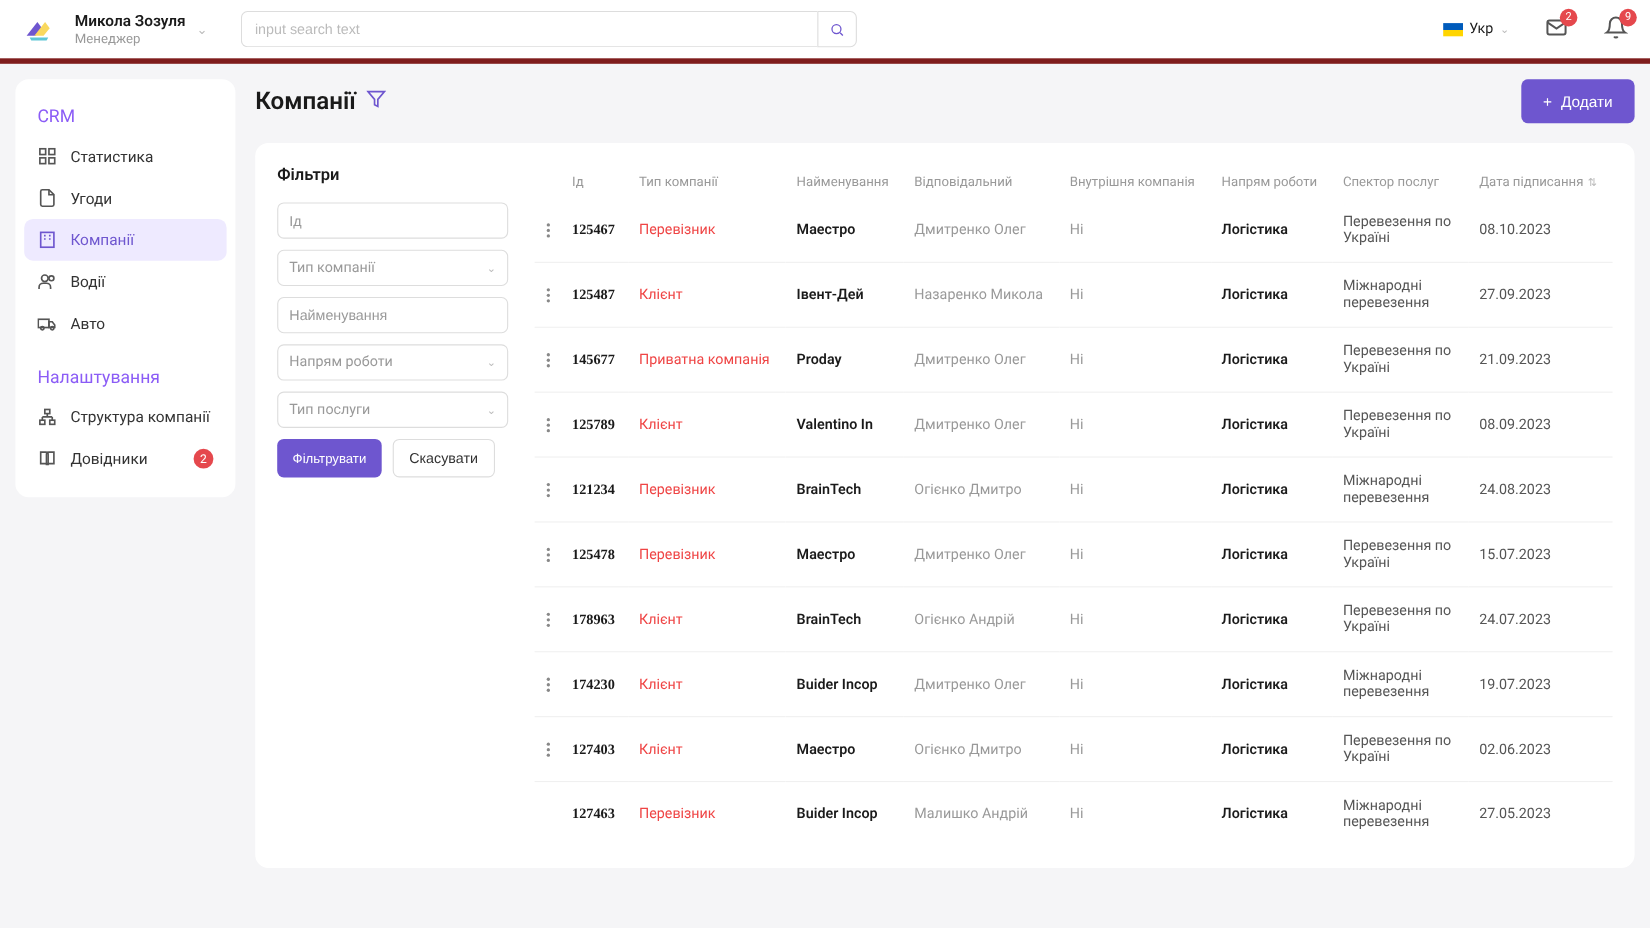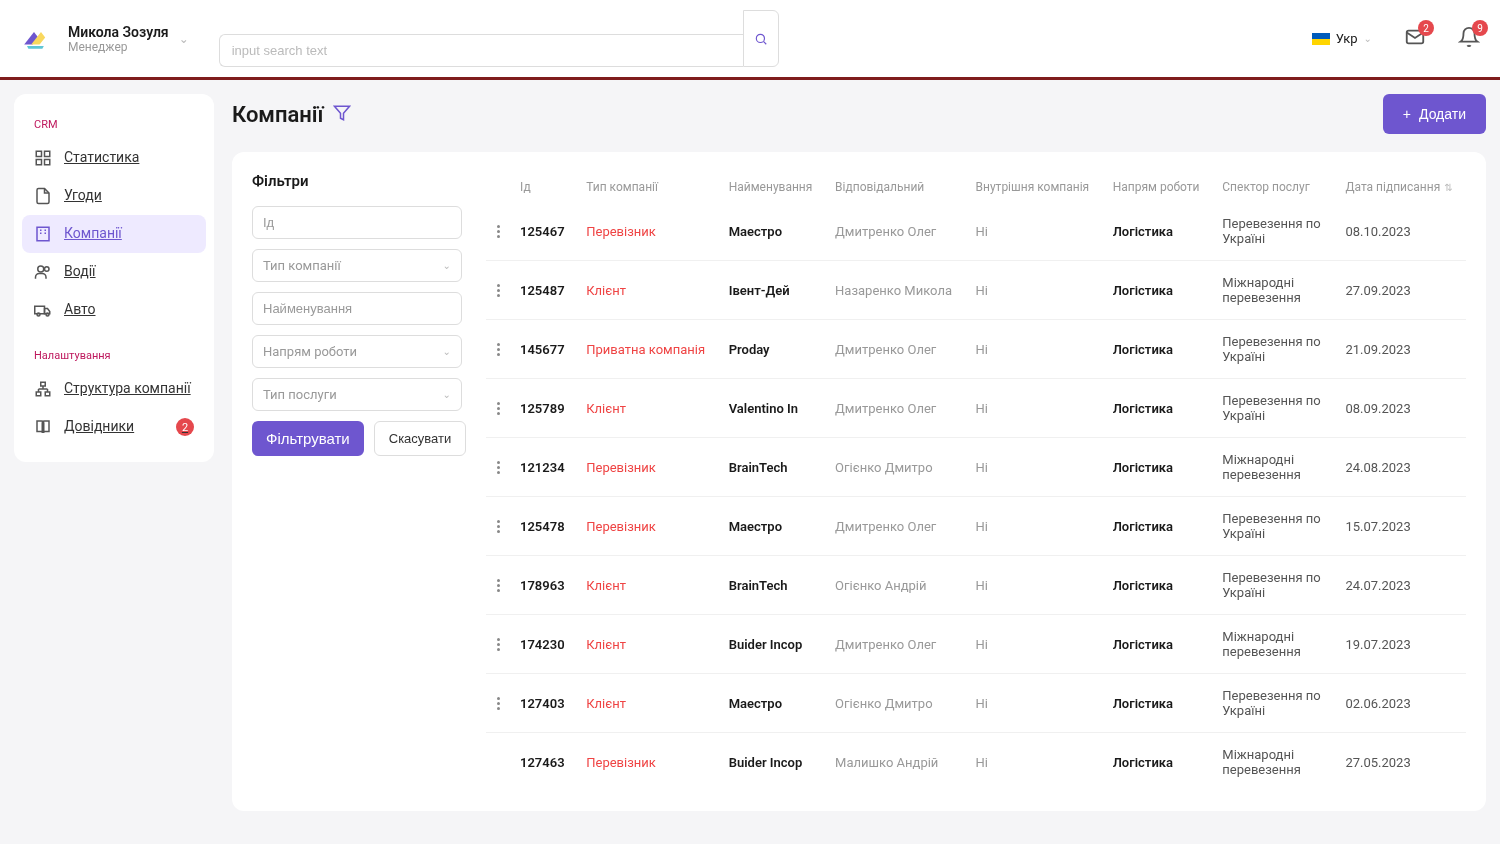--- a/index.html
+++ b/index.html
@@ -1,71 +1,71 @@
 <!DOCTYPE html>
 <html><head>
 <meta charset="utf-8">
 <style>
 * { box-sizing: border-box; margin: 0; padding: 0; }
 body { font-family: -apple-system, BlinkMacSystemFont, 'Segoe UI', Roboto, sans-serif; background: #f5f5f7; color: #1a1a1a; font-size: 14px; }
-.topbar { display: flex; align-items: center; padding: 10px 20px; background: #fff; border-bottom: 3px solid #7f1d1d; }
+.topbar { display: flex; align-items: center; padding: 10px 20px; background: #fff; border-bottom: 5px solid #7f1d1d; }
 .logo { width: 28px; height: 28px; margin-right: 20px; }
 .user-block { display: flex; flex-direction: column; margin-right: 10px; }
 .user-name { font-weight: 600; font-size: 14px; }
 .user-role { font-size: 12px; color: #999; }
 .user-chevron { color: #bbb; font-size: 12px; margin-right: 30px; cursor: pointer; }
 .search-wrap { display: flex; flex: 0 0 560px; }
-.search-input { flex: 1; border: 1px solid #ddd; border-right: none; border-radius: 6px 0 0 6px; padding: 8px 12px; font-size: 13px; color: #333; margin-top: 24px; }
+.search-input { flex: 1; border: 1px solid #ddd; border-right: none; border-radius: 6px 0 0 6px; padding: 8px 12px; font-size: 13px; color: #333; }
 .search-input::placeholder { color: #bbb; }
 .search-btn { width: 36px; border: 1px solid #ddd; border-radius: 0 6px 6px 0; background: #fff; cursor: pointer; display: flex; align-items: center; justify-content: center; color: #6e56cf; }
 .topbar-right { margin-left: auto; display: flex; align-items: center; gap: 32px; }
 .lang { display: flex; align-items: center; gap: 6px; font-size: 13px; cursor: pointer; }
 .flag { width: 18px; height: 12px; display: inline-block; background: linear-gradient(to bottom, #005bbb 50%, #ffd500 50%); }
 .lang-chevron { color: #bbb; font-size: 10px; }
 .icon-btn { position: relative; cursor: pointer; color: #555; }
 .badge { position: absolute; top: -6px; right: -8px; background: #e5484d; color: #fff; border-radius: 50%; width: 16px; height: 16px; font-size: 10px; display: flex; align-items: center; justify-content: center; }
 
 .layout { display: flex; padding: 14px; gap: 18px; align-items: flex-start; }
 .sidebar { width: 200px; background: #fff; border-radius: 12px; padding: 16px 8px; }
-.sidebar-section-label { font-size: 11px; color: #be185d; padding: 8px 12px; }
-.sidebar-item { display: flex; align-items: flex-start; gap: 12px; padding: 10px 12px; border-radius: 8px; cursor: pointer; font-size: 14px; color: #333; position: relative; text-decoration: underline; }
+.sidebar-section-label { font-size: 16px; color: #8b5cf6; padding: 8px 12px; }
+.sidebar-item { display: flex; align-items: flex-end; gap: 12px; padding: 10px 12px; border-radius: 8px; cursor: pointer; font-size: 14px; color: #333; position: relative; }
 .sidebar-item.active { background: #eeeaff; color: #6e56cf; }
 .sidebar-item.active .side-icon { color: #6e56cf; }
 .side-icon { width: 18px; height: 18px; color: #555; flex-shrink: 0; }
 .sidebar-badge { background: #e5484d; color: #fff; border-radius: 50%; width: 18px; height: 18px; font-size: 11px; display: flex; align-items: center; justify-content: center; margin-left: auto; }
 
 .main { flex: 1; }
 .page-header { display: flex; align-items: center; margin-bottom: 18px; }
 .page-title { font-size: 22px; font-weight: 600; margin-right: 10px; }
 .filter-icon { color: #6e56cf; cursor: pointer; }
 .add-btn { margin-left: auto; background: #6e56cf; color: #fff; border: none; border-radius: 6px; padding: 12px 20px; font-size: 14px; cursor: pointer; display: flex; align-items: center; gap: 8px; }
 
 .card { background: #fff; border-radius: 12px; padding: 20px; display: flex; gap: 24px; }
 .filters-panel { width: 210px; flex-shrink: 0; }
 .filters-title { font-weight: 600; font-size: 15px; margin-bottom: 16px; }
 .filter-field { width: 100%; border: 1px solid #ddd; border-radius: 6px; padding: 8px 10px; margin-bottom: 10px; font-size: 13px; color: #333; background: #fff; position: relative; }
 .filter-field.select { display: flex; justify-content: space-between; align-items: center; cursor: pointer; }
 .filter-field.select .sel-placeholder { color: #999; }
 .filter-field.select .sel-chevron { color: #bbb; font-size: 10px; }
 .filter-field::placeholder { color: #999; }
 .filter-actions { display: flex; gap: 10px; margin-top: 6px; }
-.btn-primary { background: #6e56cf; color: #fff; border: none; border-radius: 6px; padding: 9px 14px; font-size: 15px; cursor: pointer; }
+.btn-primary { background: #6e56cf; color: #fff; border: none; border-radius: 6px; padding: 9px 14px; font-size: 12px; cursor: pointer; }
 .btn-secondary { background: #fff; color: #333; border: 1px solid #ddd; border-radius: 6px; padding: 9px 14px; font-size: 13px; cursor: pointer; }
 
 .table-wrap { flex: 1; }
 .table { width: 100%; border-collapse: collapse; }
 .table th { text-align: left; font-size: 12px; font-weight: 400; color: #999; padding: 8px 10px; white-space: nowrap; }
 .table th.sort { }
 .sort-icon { font-size: 10px; color: #bbb; margin-left: 4px; }
 .table td { padding: 14px 10px; font-size: 13px; border-top: 1px solid #f0f0f0; vertical-align: middle; }
 .table tbody tr:first-child td { border-top: none; }
 .td-actions { width: 24px; }
 .dots { cursor: pointer; color: #888; font-size: 16px; display: flex; flex-direction: column; gap: 2px; align-items: center; }
 .dots span { width: 3px; height: 3px; background: #888; border-radius: 50%; }
-.td-id { font-weight: 600; color: #1a1a1a; }
+.td-id { font-weight: 600; color: #1a1a1a; font-family: Liberation Serif, serif; }
 .td-type { color: #ef4444; }
 .td-name { font-weight: 600; }
 .td-resp { color: #999; }
 .td-internal { color: #999; }
 .td-dir { font-weight: 600; }
 .td-spec { color: #555; max-width: 120px; }
 .td-date { color: #555; }
 </style>
 </head>
 <body>

